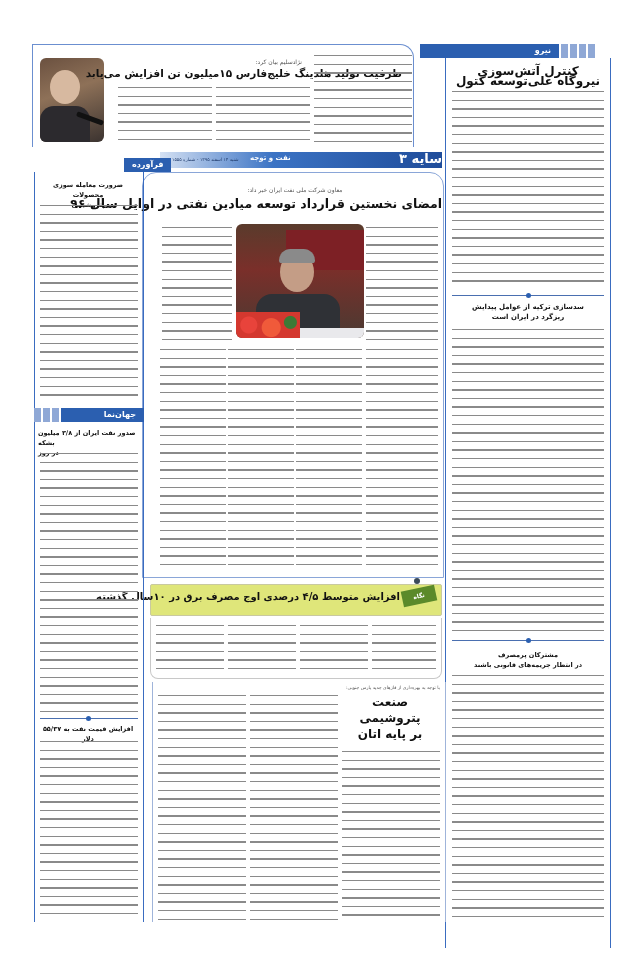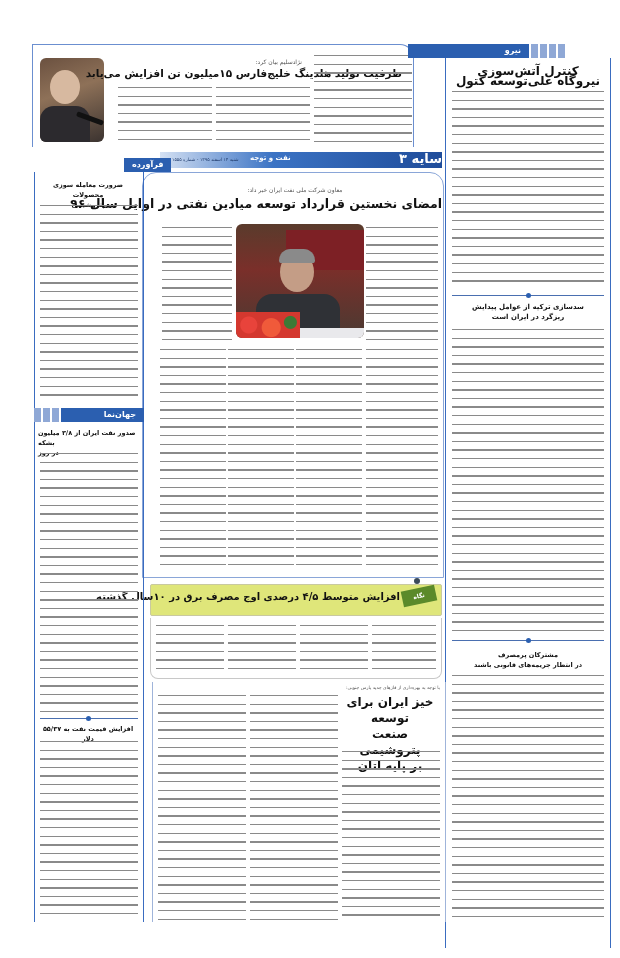--- a/index.html
+++ b/index.html
@@ -26,21 +26,21 @@
   <div style="position:absolute;left:36px;top:58px;width:28px;height:5px;background:#111;transform:rotate(20deg);border-radius:2px;"></div>
 </div>
 
 <div class="abs" style="right:318px;top:58px;font-size:6px;color:#555;">نژادسلیم بیان کرد:</div>
 <div class="abs headline-bold" style="right:218px;top:67px;font-size:10.5px;white-space:nowrap;">ظرفیت تولید هلدینگ خلیج‌فارس ۱۵میلیون تن افزایش می‌یابد</div>
 
 <div class="abs txt txtlines" style="left:314px;top:52px;width:98px;height:92px;"></div>
 <div class="abs txt txtlines" style="left:216px;top:84px;width:94px;height:62px;"></div>
 <div class="abs txt txtlines" style="left:118px;top:84px;width:94px;height:62px;"></div>
 
-<div class="abs secbar" style="left:408px;top:44px;width:157px;">
+<div class="abs secbar" style="left:420px;top:44px;width:175px;">
   <div class="blk"></div>
   <div class="blk"></div>
   <div class="blk"></div>
   <div class="blk"></div>
   <div class="lbl" style="text-align:right;">نیرو</div>
 </div>
 <div class="abs sidebox" style="left:445px;top:58px;width:164px;height:890px;"></div>
 
 <div class="abs headline-bold" style="left:450px;top:66px;width:156px;text-align:center;font-size:12px;line-height:10px;">
   <div>کنترل آتش‌سوزی</div>
@@ -95,21 +95,20 @@
 <div class="abs headline-bold" style="left:150px;top:591px;width:250px;text-align:center;font-size:10px;white-space:nowrap;">افزایش متوسط ۴/۵ درصدی اوج مصرف برق در ۱۰سال گذشته</div>
 
 <div class="abs" style="left:150px;top:618px;width:290px;height:60px;border:1px solid #c8c8c8;border-top:none;border-radius:0 0 8px 8px;"></div>
 <div class="abs txt txtlines" style="left:372px;top:622px;width:64px;height:52px;"></div>
 <div class="abs txt txtlines" style="left:300px;top:622px;width:68px;height:52px;"></div>
 <div class="abs txt txtlines" style="left:228px;top:622px;width:68px;height:52px;"></div>
 <div class="abs txt txtlines" style="left:156px;top:622px;width:68px;height:52px;"></div>
 
 <div class="abs" style="left:320px;top:685px;width:120px;text-align:right;font-size:4.6px;color:#555;white-space:nowrap;overflow:hidden;">با توجه به بهره‌داری از فازهای جدید پارس جنوبی:</div>
 <div class="abs headline-bold" style="left:342px;top:694px;width:96px;text-align:center;font-size:12px;line-height:16px;">
-  <div>خیز ایران برای توسعه</div>
   <div>صنعت پتروشیمی</div>
   <div>بر پایه اتان</div>
 </div>
 <div class="abs txt txtlines" style="left:342px;top:748px;width:98px;height:172px;"></div>
 <div class="abs txt txtlines" style="left:250px;top:692px;width:88px;height:228px;"></div>
 <div class="abs txt txtlines" style="left:158px;top:692px;width:88px;height:228px;"></div>
 <div class="abs" style="left:152px;top:682px;width:292px;height:240px;border-left:1px solid #9fb4da;border-right:1px solid #9fb4da;"></div>
 
 <div class="abs secbar" style="left:34px;top:158px;width:130px;flex-direction:row-reverse;gap:28px;">
   <div class="blk" style="margin-left:0;margin-right:2px;"></div>

